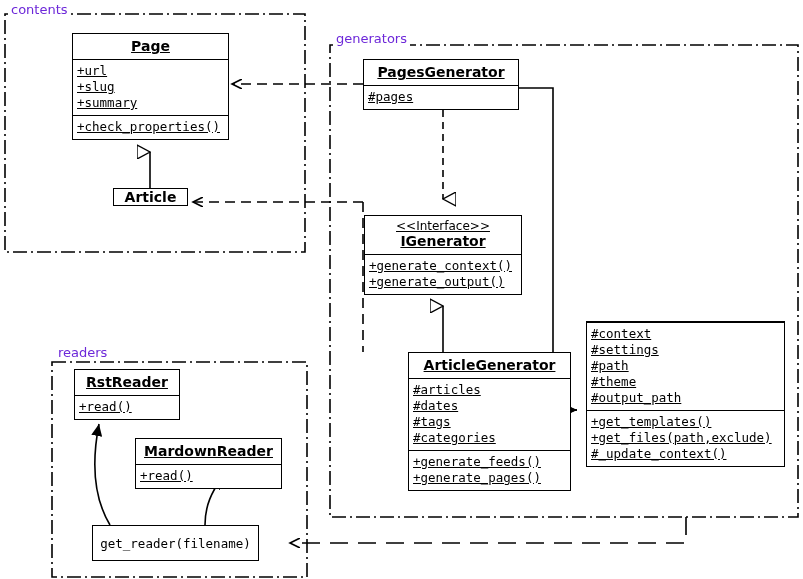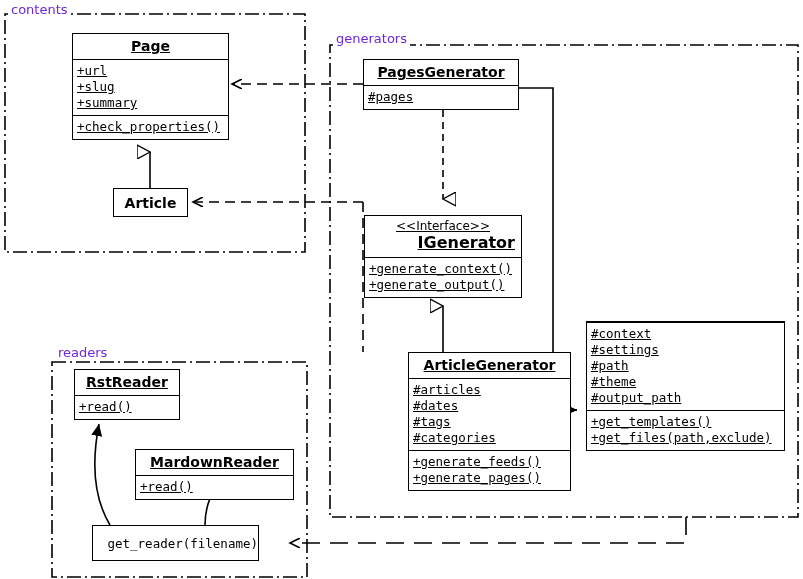--- a/index.html
+++ b/index.html
@@ -48,23 +48,23 @@
     white-space: nowrap;
   }
   .uml .stereo {
     text-align: center;
     font-size: 12px;
     font-weight: normal;
     padding: 3px 6px 0 6px;
     white-space: nowrap;
   }
   .uml .ifname {
-    text-align: right;
+    text-align: center;
     font-weight: bold;
-    font-size: 16px;
+    font-size: 14px;
     padding: 0 6px 5px 6px;
     white-space: nowrap;
   }
   .uml .sep {
     border-top: 1.5px solid #000;
   }
   .uml .compartment {
     padding: 3px 4px 4px 4px;
   }
   .uml .compartment div {
@@ -73,21 +73,21 @@
     line-height: 16px;
     white-space: nowrap;
   }
   .plainbox {
     position: absolute;
     border: 1.5px solid #000;
     background: #ffffff;
     box-sizing: border-box;
     display: flex;
     align-items: center;
-    justify-content: flex-end;
+    justify-content: center;
     font-family: "DejaVu Sans Mono", monospace;
     font-size: 12.5px;
   }
   .boldbox {
     position: absolute;
     border: 1.5px solid #000;
     background: #ffffff;
     box-sizing: border-box;
     display: flex;
     align-items: center;
@@ -163,21 +163,21 @@
     <div class="sep compartment">
       <div>+url</div>
       <div>+slug</div>
       <div>+summary</div>
     </div>
     <div class="sep compartment">
       <div>+check_properties()</div>
     </div>
   </div>
 
-  <div class="boldbox" style="left:113px; top:188px; width:75px; height:29px;">
+  <div class="boldbox" style="left:113px; top:188px; width:75px; height:18px;">
     <span>Article</span>
   </div>
 
   <div class="uml" style="left:363px; top:59px; width:156px;">
     <div class="title">PagesGenerator</div>
     <div class="sep compartment">
       <div>#pages</div>
     </div>
   </div>
 
@@ -208,31 +208,32 @@
     <div class="sep compartment">
       <div>#context</div>
       <div>#settings</div>
       <div>#path</div>
       <div>#theme</div>
       <div>#output_path</div>
     </div>
     <div class="sep compartment">
       <div>+get_templates()</div>
       <div>+get_files(path,exclude)</div>
+      <div>#_update_context()</div>
     </div>
   </div>
 
   <div class="uml" style="left:74px; top:369px; width:106px;">
     <div class="title">RstReader</div>
     <div class="sep compartment">
       <div>+read()</div>
     </div>
   </div>
 
-  <div class="uml" style="left:135px; top:449px; width:159px;">
+  <div class="uml" style="left:135px; top:438px; width:147px;">
     <div class="title">MardownReader</div>
     <div class="sep compartment">
       <div>+read()</div>
     </div>
   </div>
 
   <div class="plainbox" style="left:92px; top:525px; width:167px; height:36px;">
     <span>get_reader(filename)</span>
   </div>
 

